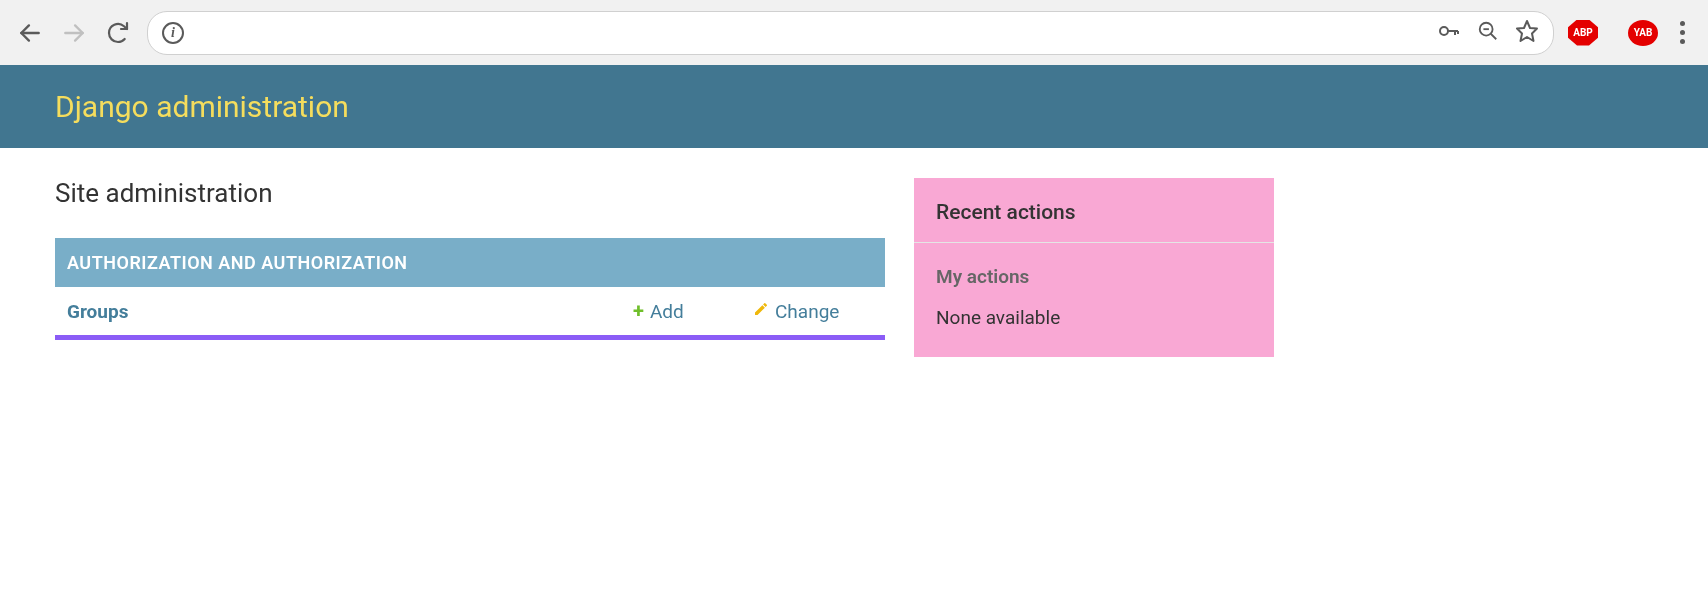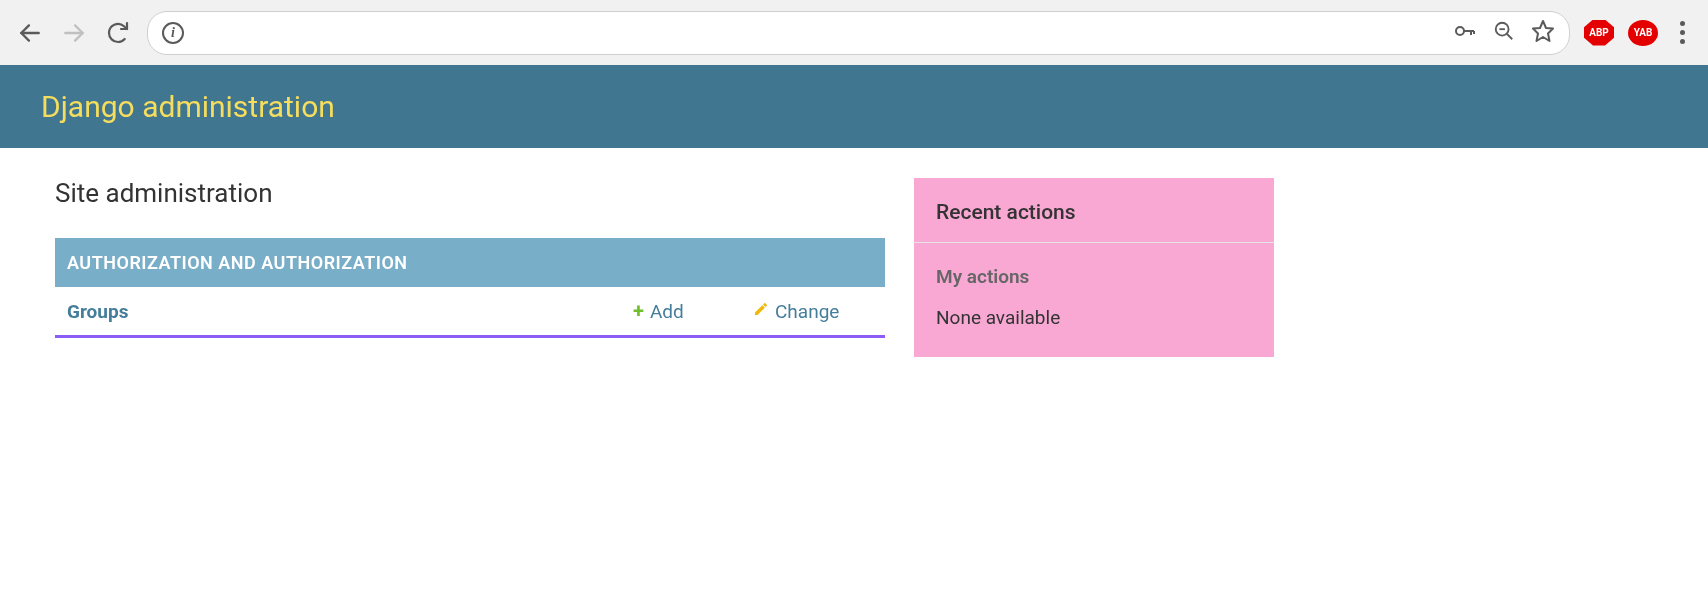--- a/index.html
+++ b/index.html
@@ -71,34 +71,35 @@
       font-weight: bold;
       color: #fff;
     }
     .ext-abp {
       background: #e40000;
       clip-path: polygon(30% 0, 70% 0, 100% 30%, 100% 70%, 70% 100%, 30% 100%, 0 70%, 0 30%);
     }
     .ext-yab {
       background: #e40000;
       border-radius: 50%;
+      margin-left: 16px;
     }
     .menu-dots {
       display: flex; flex-direction: column; gap: 4px;
       padding: 0 8px;
     }
     .menu-dots span {
       width: 5px; height: 5px; background: #5a5a5a; border-radius: 50%;
     }
     
     
     .dj-header {
       background: #417690;
       color: #fff;
-      padding: 24px 41px;
+      padding: 24px 55px;
       display: flex;
       align-items: center;
       justify-content: space-between;
     }
     .dj-title {
       color: #f5dd5d;
       font-size: 30px;
       font-weight: 400;
     }
     .user-tools {
@@ -136,21 +137,21 @@
       font-size: 18px;
       font-weight: 600;
       letter-spacing: 0.5px;
     }
     .module-caption a { color: #fff; text-decoration: none; }
     
     .model-row {
       display: flex;
       align-items: center;
       padding: 12px 12px;
-      border-bottom: 3px solid #8b5cf6;
+      border-bottom: 5px solid #8b5cf6;
     }
     .model-name {
       color: #447e9b;
       font-weight: 700;
       text-decoration: none;
       font-size: 19px;
       flex: 1;
     }
     .action-link {
       color: #447e9b;

